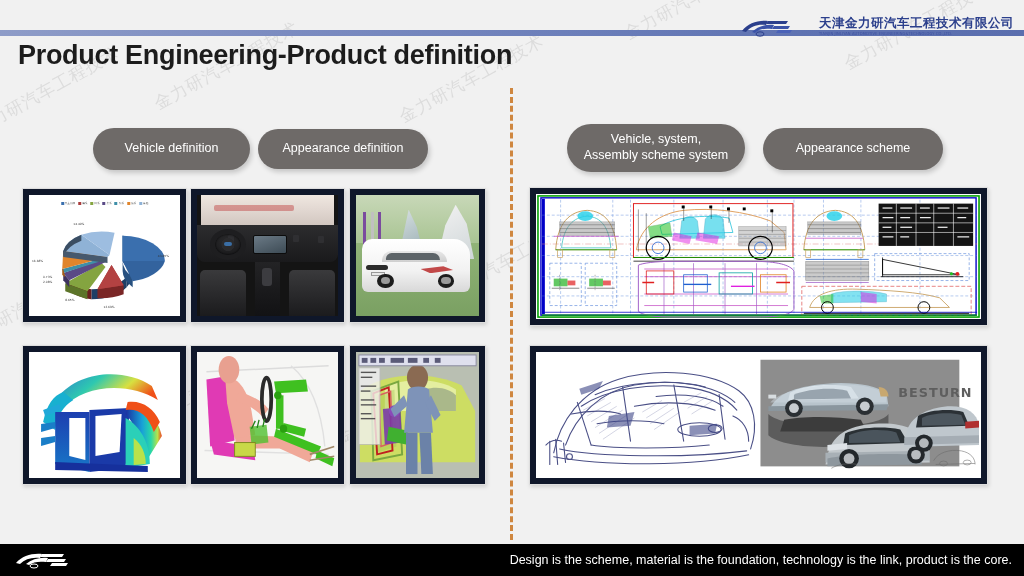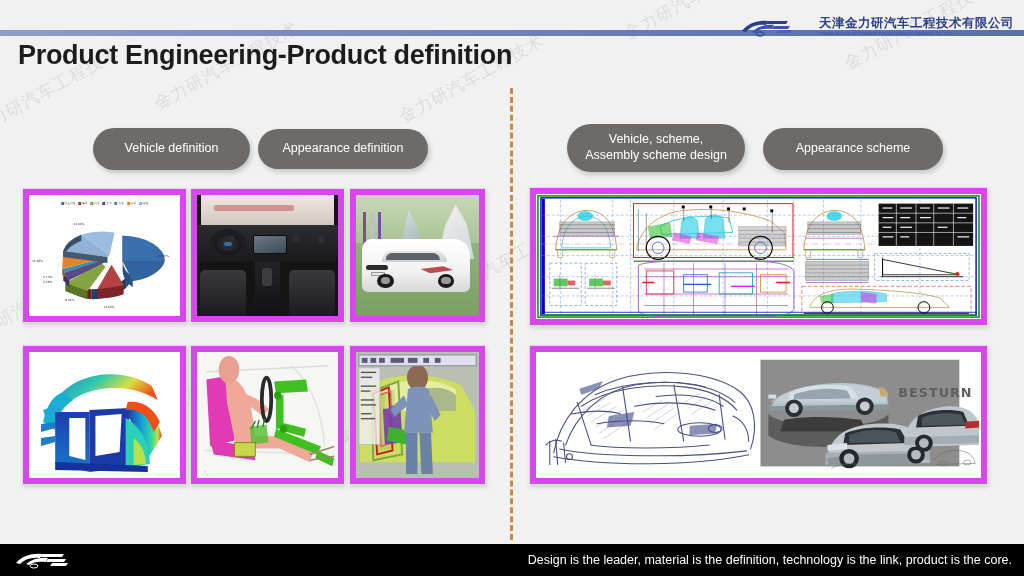--- a/index.html
+++ b/index.html
@@ -68,21 +68,21 @@
     padding:0 10px;
   }
   #pill-func  { left:93px;  top:128px; width:157px; height:42px; }
   #pill-perf  { left:258px; top:129px; width:170px; height:40px; }
   #pill-veh   { left:567px; top:124px; width:178px; height:48px; }
   #pill-appr  { left:763px; top:128px; width:180px; height:42px; }
 
   
   .frame {
     position:absolute; z-index:4;
-    background:#d946ef;
+    background:#0f172a;
     border:1px solid #dedede;
     box-shadow:1px 2px 4px rgba(0,0,0,0.14);
     overflow:hidden;
   }
   .frame .inner { position:absolute; inset:6px; overflow:hidden; }
 
   #f-pie    { left:22px;  top:188px; width:165px; height:135px; }
   #f-intr   { left:190px; top:188px; width:155px; height:135px; }
   #f-suv    { left:349px; top:188px; width:137px; height:135px; }
   #f-fea    { left:22px;  top:345px; width:165px; height:140px; }
@@ -232,22 +232,22 @@
 </div>
 
 <div class="slide-title">Product Engineering-Product definition</div>
 
 <div class="v-divider"></div>
 
 <div class="pill" id="pill-func">Vehicle definition</div>
 <div class="pill" id="pill-perf">Appearance definition</div>
 <div class="pill" id="pill-veh">
   <div>
-    <div>Vehicle, scheme,</div>
-    <div>Assembly scheme design</div>
+    <div>Vehicle, system,</div>
+    <div>Assembly scheme system</div>
   </div>
 </div>
 <div class="pill" id="pill-appr">Appearance scheme</div>
 
 <div class="frame" id="f-pie">
   <div class="inner">
     <div class="pie-wrap">
       <div class="pie-legend">
         <span>
             <i style="background:#3a6fae"></i>
@@ -825,14 +825,14 @@
   <div class="footer-logo">
     <svg width="60" height="20" viewBox="0 0 60 20">
       <path d="M2 13 C8 6, 18 3, 28 4 L26 8 C18 7, 11 9, 6 14 Z" fill="#ffffff"></path>
       <path d="M12 14 C18 9, 26 7, 34 8 L32 12 C25 11, 19 12, 15 15 Z" fill="#ffffff"></path>
       <path d="M28 4 L50 4 L48 7 L26 7 Z" fill="#ffffff"></path>
       <path d="M34 9 L52 9 L50 12 L32 12 Z" fill="#ffffff"></path>
       <path d="M38 13 L54 13 L52 16 L36 16 Z" fill="#ffffff"></path>
       <ellipse cx="20" cy="16" rx="4" ry="2" fill="none" stroke="#ffffff" stroke-width="1"></ellipse>
     </svg>
   </div>
-  <div class="footer-text">Design is the leader, material is the definition, technology is the link, product is the core.</div>
+  <div class="footer-text">Design is the scheme, material is the foundation, technology is the link, product is the core.</div>
 </div>
 
 </body></html>

